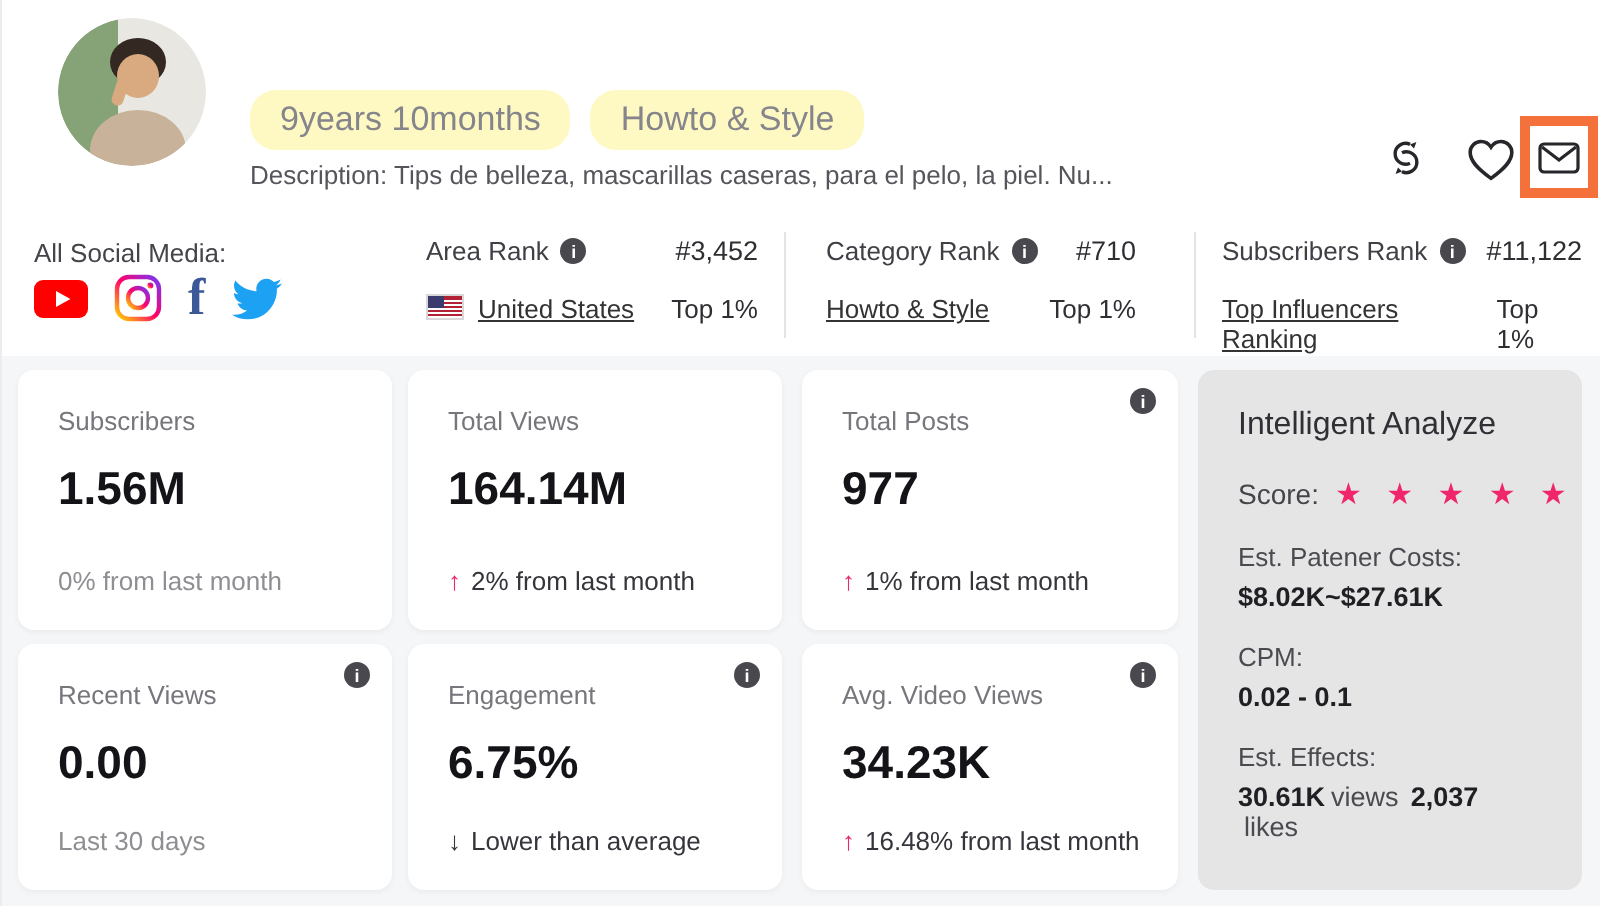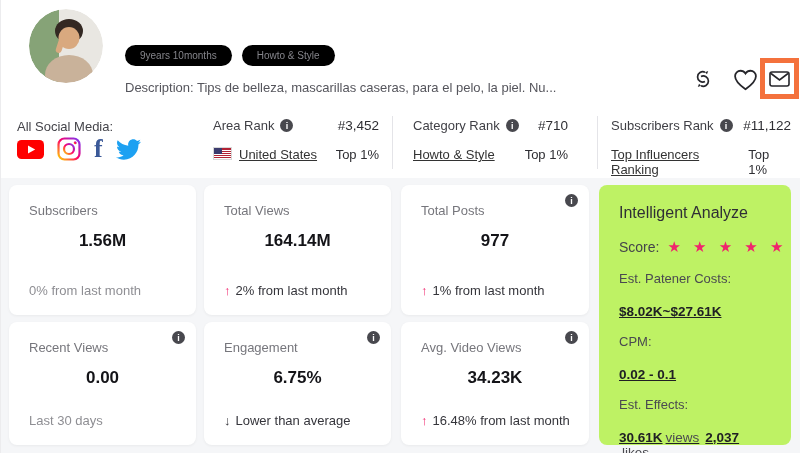--- a/index.html
+++ b/index.html
@@ -4,21 +4,21 @@
 <style>
   html,body{margin:0;padding:0;background:#fff;}
   .page{position:relative;width:800px;height:453px;background:#ffffff;overflow:hidden;
         font-family:"Liberation Sans","DejaVu Sans",sans-serif;border-left:1px solid #ececee;}
   .statsbg{position:absolute;left:0;top:178px;width:800px;height:275px;background:#f5f6f8;}
 
   
   .avatar{position:absolute;left:28px;top:9px;width:74px;height:74px;border-radius:50%;overflow:hidden;}
   .name{position:absolute;left:124px;top:13px;font-size:19px;font-weight:700;color:#26262b;}
   .badges{position:absolute;left:124px;top:45px;display:flex;gap:10px;}
-  .badge{background:#000000;color:#85858b;font-size:10px;padding:5px 15px;border-radius:13px;white-space:nowrap;}
+  .badge{background:#fef9c3;color:#85858b;font-size:17px;padding:5px 15px;border-radius:13px;white-space:nowrap;}
   .desc{position:absolute;left:124px;top:80px;font-size:13px;color:#55555c;}
   .hicon{position:absolute;top:66px;width:26px;height:26px;cursor:pointer;display:flex;align-items:center;justify-content:center;}
   .hicon.compare{left:689px;}
   .hicon.heart{left:731px;}
   .mailbox{position:absolute;left:759px;top:58px;width:39px;height:41px;border:5px solid #f4713c;background:#fff;
            box-sizing:border-box;display:flex;align-items:center;justify-content:center;}
 
   
   .sm-label{position:absolute;left:16px;top:119px;font-size:13px;color:#44444a;}
   .sm-icons{position:absolute;left:16px;top:137px;display:flex;align-items:center;gap:13px;}
@@ -38,36 +38,36 @@
           background:repeating-linear-gradient(#b22234 0 1px,#b22234 1px 2px,#fff 2px 3px,#b22234 3px 4px,#fff 4px 5px,
           #b22234 5px 6px,#fff 6px 7px,#b22234 7px 8px,#fff 8px 9px,#b22234 9px 10px,#fff 10px 11px,#b22234 11px 13px);
           border:1px solid #d8d8d8;box-sizing:border-box;}
   .usflag i{position:absolute;left:0;top:0;width:8px;height:6px;background:#3c3b6e;}
 
   
   .card{position:absolute;background:#fff;border-radius:8px;box-shadow:0 1px 3px rgba(0,0,0,.05);
         padding:18px 20px;box-sizing:border-box;}
   .card .info-badge{position:absolute;top:9px;right:11px;}
   .card-label{font-size:13px;color:#76767c;}
-  .card-value{font-size:17px;font-weight:700;color:#141418;margin-top:13px;text-align:center;}
+  .card-value{font-size:23px;font-weight:700;color:#141418;margin-top:13px;}
   .card-delta{position:absolute;left:20px;bottom:17px;font-size:13px;color:#35353b;display:flex;align-items:flex-start;gap:5px;}
   .card-delta.muted{color:#8e8e93;}
   .arrow{font-weight:700;}
   .arrow.up{color:#f0256c;}
   .arrow.down{color:#35353b;}
 
   
-  .panel{position:absolute;left:598px;top:185px;width:192px;height:260px;background:#bef264;border-radius:8px;
+  .panel{position:absolute;left:598px;top:185px;width:192px;height:260px;background:#e5e5e5;border-radius:8px;
          padding:19px 20px;box-sizing:border-box;}
   .panel-title{font-size:16px;color:#2f2f35;}
   .score-row{margin-top:16px;display:flex;align-items:center;gap:8px;font-size:14px;color:#44444a;}
   .stars{color:#f0256c;font-size:15px;letter-spacing:4px;white-space:nowrap;}
   .panel-sec{margin-top:15px;}
   .panel-lab{font-size:13px;color:#4a4a50;}
-  .panel-val{margin-top:18px;font-size:13.5px;font-weight:700;color:#202024;text-decoration:underline;}
+  .panel-val{margin-top:5px;font-size:13.5px;font-weight:700;color:#202024;}
   .panel-val .unit{font-weight:400;color:#4a4a50;margin:0 6px 0 3px;}
 </style>
 </head>
 <body>
 
 <div class="page">
   <div class="statsbg"></div>
 
   <div class="avatar">
     <svg width="74" height="74" viewBox="0 0 74 74">

